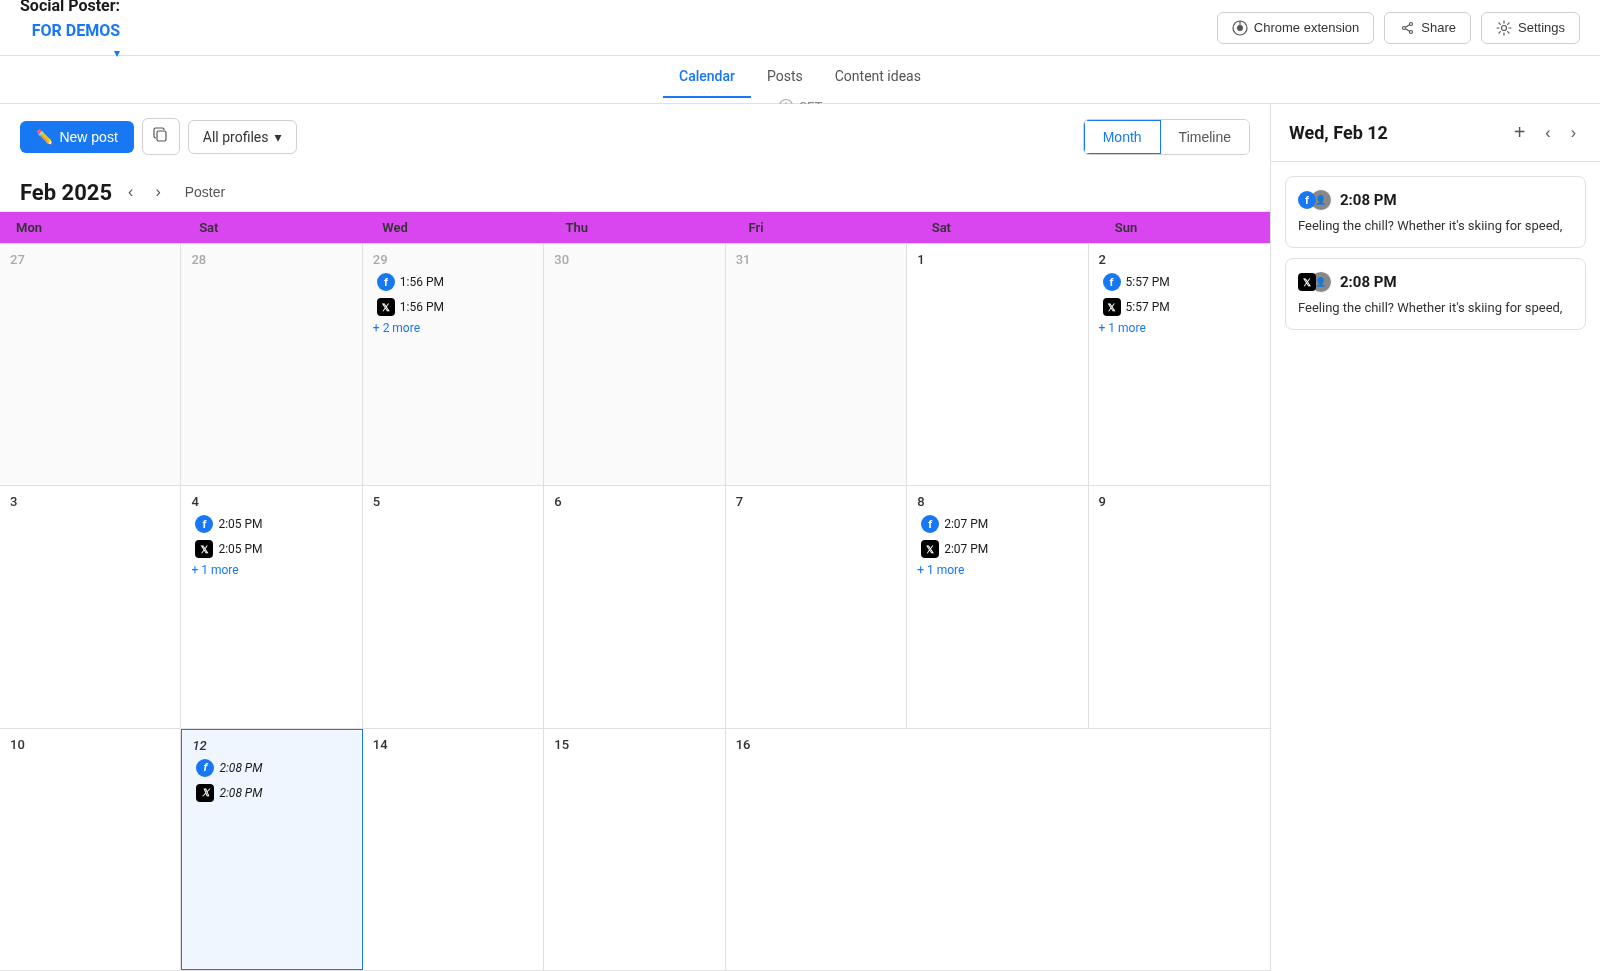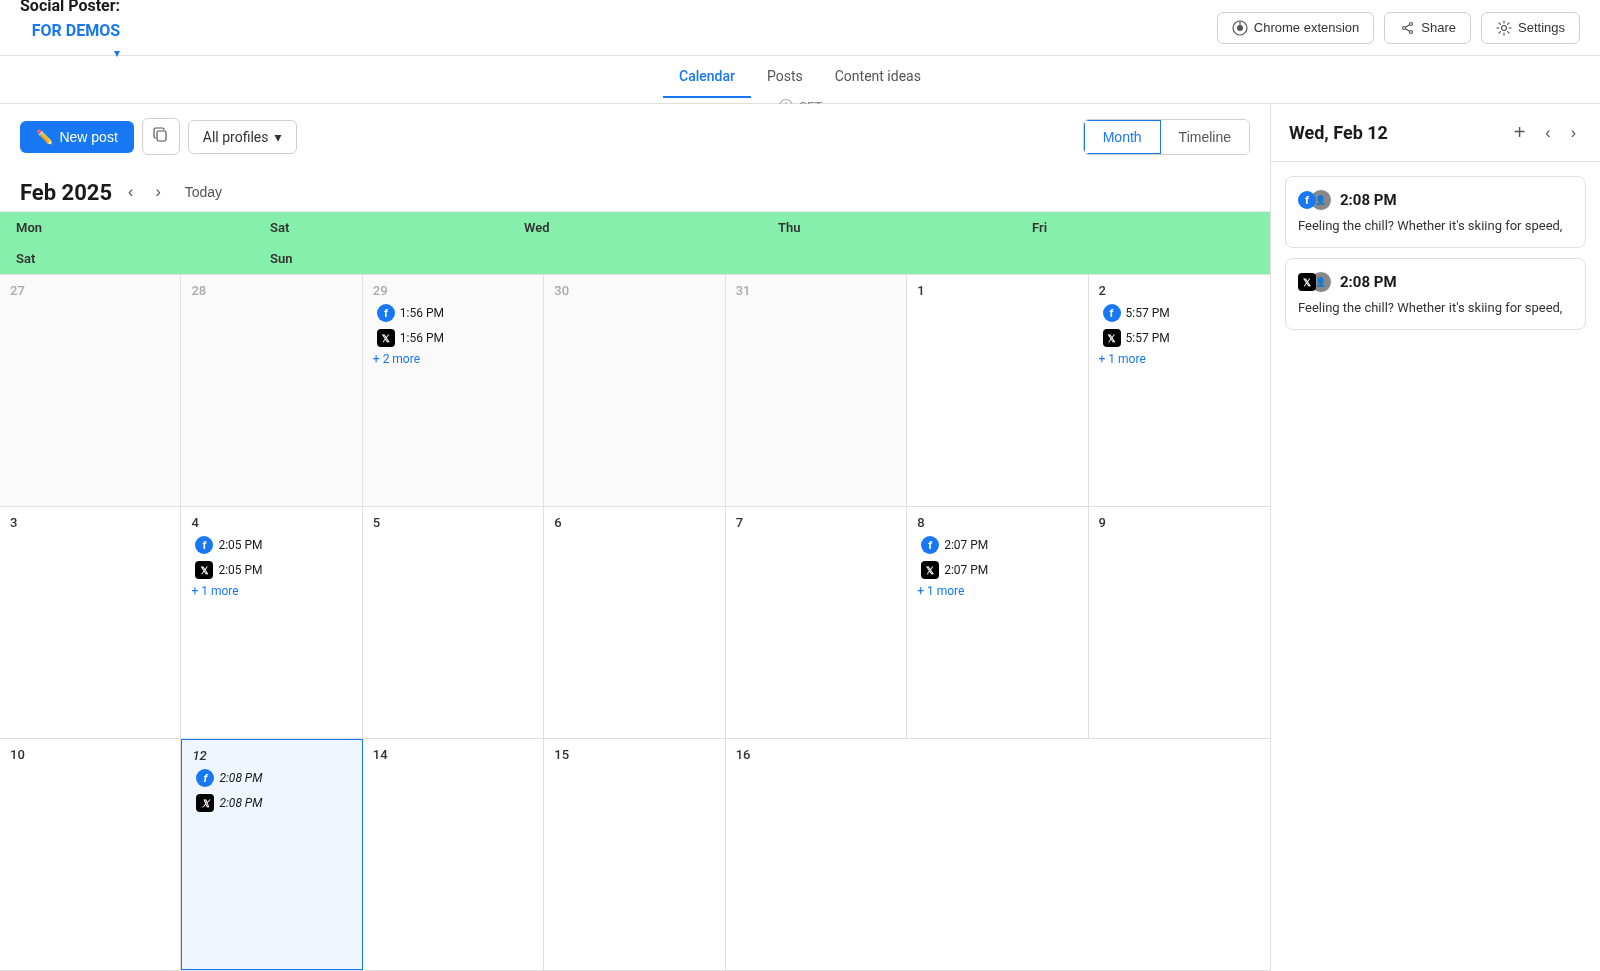--- a/index.html
+++ b/index.html
@@ -37,21 +37,21 @@
     .view-btn.active { background: #fff; color: #1877f2; border: 1px solid #1877f2; font-weight: 500; }
 
     
     .cal-header { padding: 10px 20px 6px; display: flex; align-items: center; gap: 10px; border-bottom: 1px solid #e8e8e8; }
     .cal-month-title { font-size: 22px; font-weight: 700; }
     .cal-nav-btn { background: none; border: none; cursor: pointer; color: #555; padding: 4px 6px; border-radius: 4px; font-size: 16px; }
     .today-btn { background: none; border: none; cursor: pointer; color: #555; font-size: 14px; padding: 4px 8px; border-radius: 4px; }
 
     
     .cal-grid { flex: 1; display: flex; flex-direction: column; overflow: hidden; }
-    .cal-days-header { display: grid; grid-template-columns: repeat(5, 1fr); border-bottom: 1px solid #e0e0e0; background: #86efac; }
+    .cal-days-header { display: grid; grid-template-columns: repeat(7, 1fr); border-bottom: 1px solid #e0e0e0; background: #d946ef; gap: 12px; }
     .cal-day-name { padding: 8px 16px; font-weight: 600; font-size: 13px; color: #333; }
     .cal-rows { flex: 1; display: flex; flex-direction: column; }
     .cal-row { display: grid; grid-template-columns: repeat(7, 1fr); flex: 1; border-bottom: 1px solid #e0e0e0; }
     .cal-cell { border-right: 1px solid #e0e0e0; padding: 8px 10px; min-height: 100px; background: #fff; position: relative; }
     .cal-cell:last-child { border-right: none; }
     .cal-cell.other-month { background: #fafafa; }
     .cal-cell.today { background: #f0f6ff; border: 1.5px solid #1877f2; font-style: italic; }
     .cal-date { font-size: 13px; font-weight: 500; color: #333; margin-bottom: 4px; }
     .cal-date.other-month { color: #aaa; }
 
@@ -169,21 +169,21 @@
           <button class="view-btn active">Month</button>
           <button class="view-btn">Timeline</button>
         </div>
       </div>
     </div>
 
     <div class="cal-header">
       <span class="cal-month-title">Feb 2025</span>
       <button class="cal-nav-btn">‹</button>
       <button class="cal-nav-btn">›</button>
-      <button class="today-btn">Today</button>
+      <button class="today-btn">Poster</button>
     </div>
 
     <div class="cal-grid">
       <div class="cal-days-header">
         <div class="cal-day-name">Mon</div>
         <div class="cal-day-name">Sat</div>
         <div class="cal-day-name">Wed</div>
         <div class="cal-day-name">Thu</div>
         <div class="cal-day-name">Fri</div>
         <div class="cal-day-name">Sat</div>

